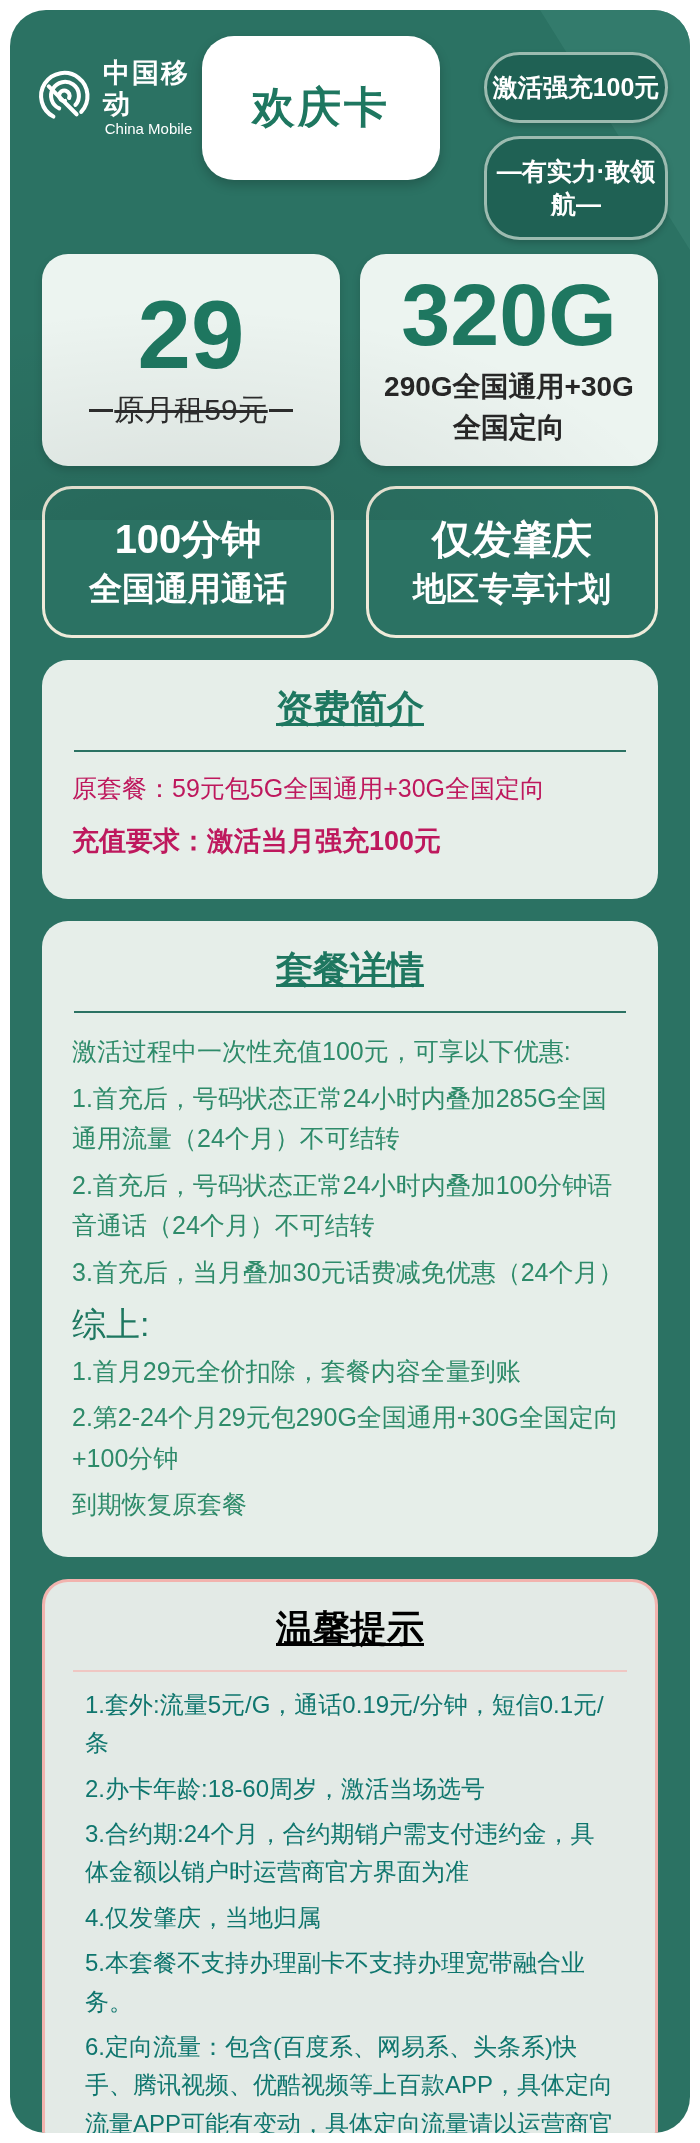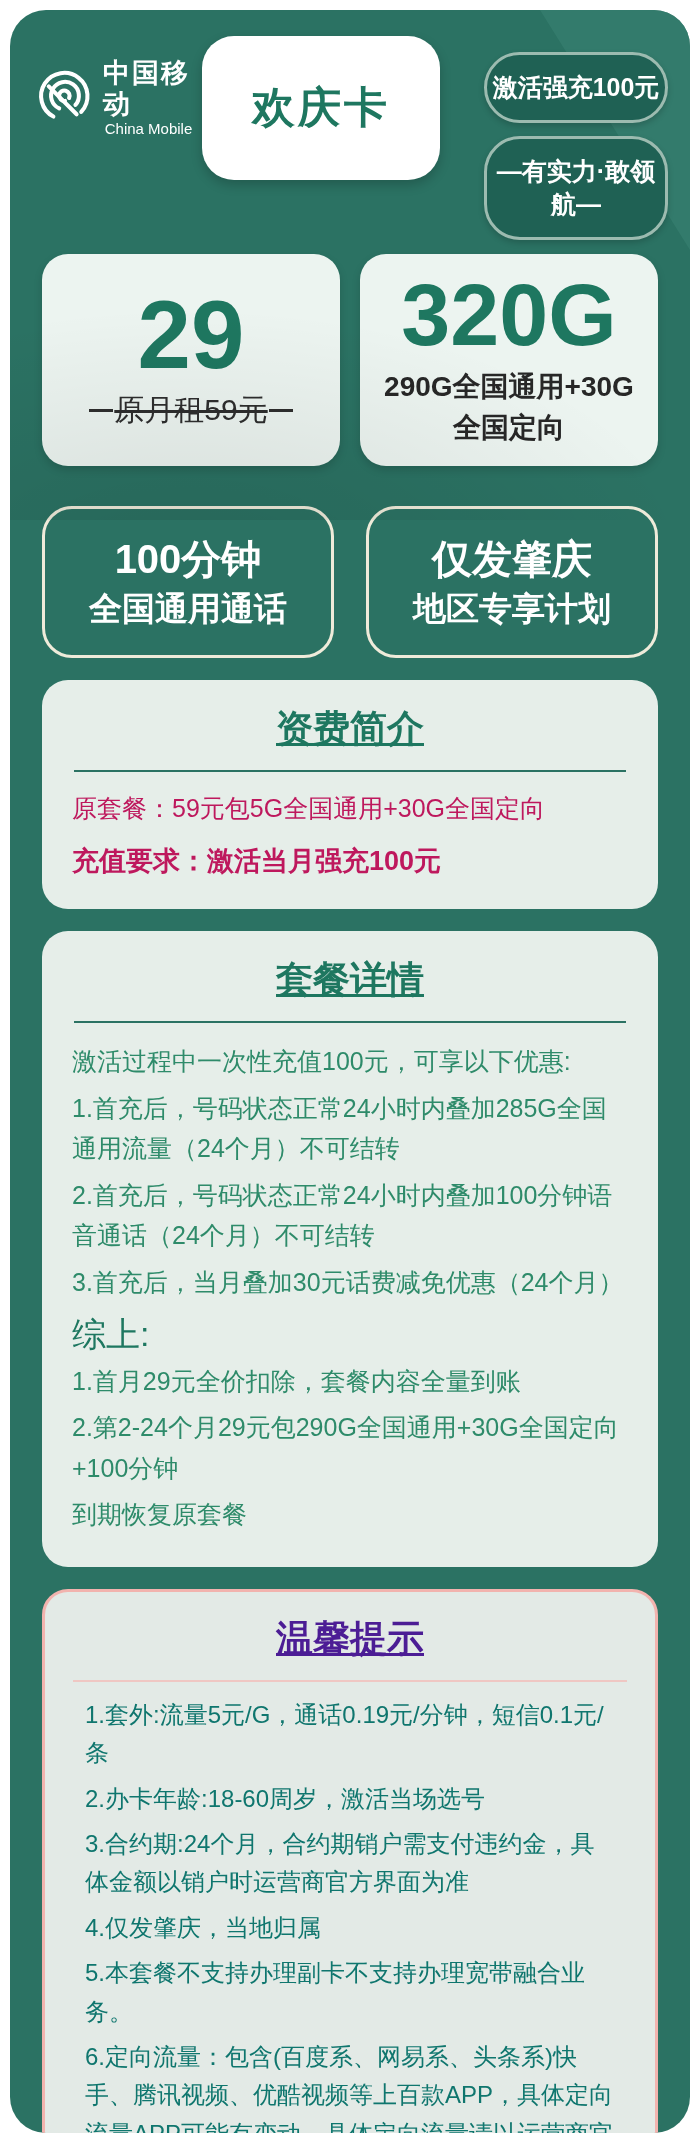--- a/index.html
+++ b/index.html
@@ -56,44 +56,44 @@
     box-shadow:0 4px 8px rgba(0,0,0,.15);
   }
   .price-value{font-size:96px;font-weight:bold;color:#1E7760;line-height:.95;}
   .strike-row{display:flex;align-items:center;color:#2e2e2e;font-size:30px;margin-top:10px;}
   .strike-row::before,.strike-row::after{content:"";width:24px;height:3px;background:#2e2e2e;}
   .strike-text{text-decoration:line-through;text-decoration-thickness:3px;padding:0 1px;}
   .data-value{font-size:88px;font-weight:bold;color:#1E7760;line-height:1;}
   .data-detail{font-size:28px;font-weight:bold;color:#272727;text-align:center;line-height:1.45;margin-top:8px;}
 
   
-  .pills{display:flex;gap:32px;padding:40px 32px 0;justify-content:space-between;}
+  .pills{display:flex;gap:32px;padding:20px 32px 0;justify-content:space-between;}
   .pill{
     flex:1;border:3px solid #EFEBDA;border-radius:30px;height:152px;box-sizing:border-box;
     display:flex;flex-direction:column;align-items:center;justify-content:center;gap:13px;
     color:#fff;font-weight:bold;
   }
   .pill-line1{font-size:40px;line-height:1;}
   .pill-line2{font-size:33px;line-height:1;}
 
   
   .info{
     margin:22px 32px 0;background:#E6EEE9;border-radius:26px;
     padding:24px 30px 26px;box-sizing:border-box;
   }
   .info-title{text-align:center;font-size:37px;font-weight:bold;color:#1E7760;text-decoration:underline;}
   .info-divider{height:2px;background:#2B7263;margin:16px 2px 18px;}
   .tariff-line{font-size:25px;color:#be185d;line-height:1.5;margin:13px 0;}
-  .tariff-line.bold{font-weight:bold;font-size:27px;margin-bottom:2px;}
+  .tariff-line.bold{font-weight:bold;font-size:27px;margin-bottom:12px;}
 
   .detail-body p{font-size:25px;color:#2E8B6A;line-height:1.62;margin:6px 0;}
   .summary-title{font-size:34px;font-weight:normal;color:#1E7760;margin:12px 0 4px;line-height:1.2;}
 
   .tips{border:3px solid #F2B3AE;background:#E3EAE6;padding:22px 26px 20px;}
-  .tips .info-title{color:#4c1d95;}
+  .tips .info-title{color:#000000;}
   .tips .info-divider{background:#EFC7C3;margin-bottom:14px;}
   .tips-body p{font-size:24px;color:#0f766e;line-height:1.6;margin:7px 14px;}
 </style>
 </head>
 <body>
 
 <div class="frame">
   <div class="card">
     <div class="deco-tr"></div>
     <div class="deco-sweep"></div>

